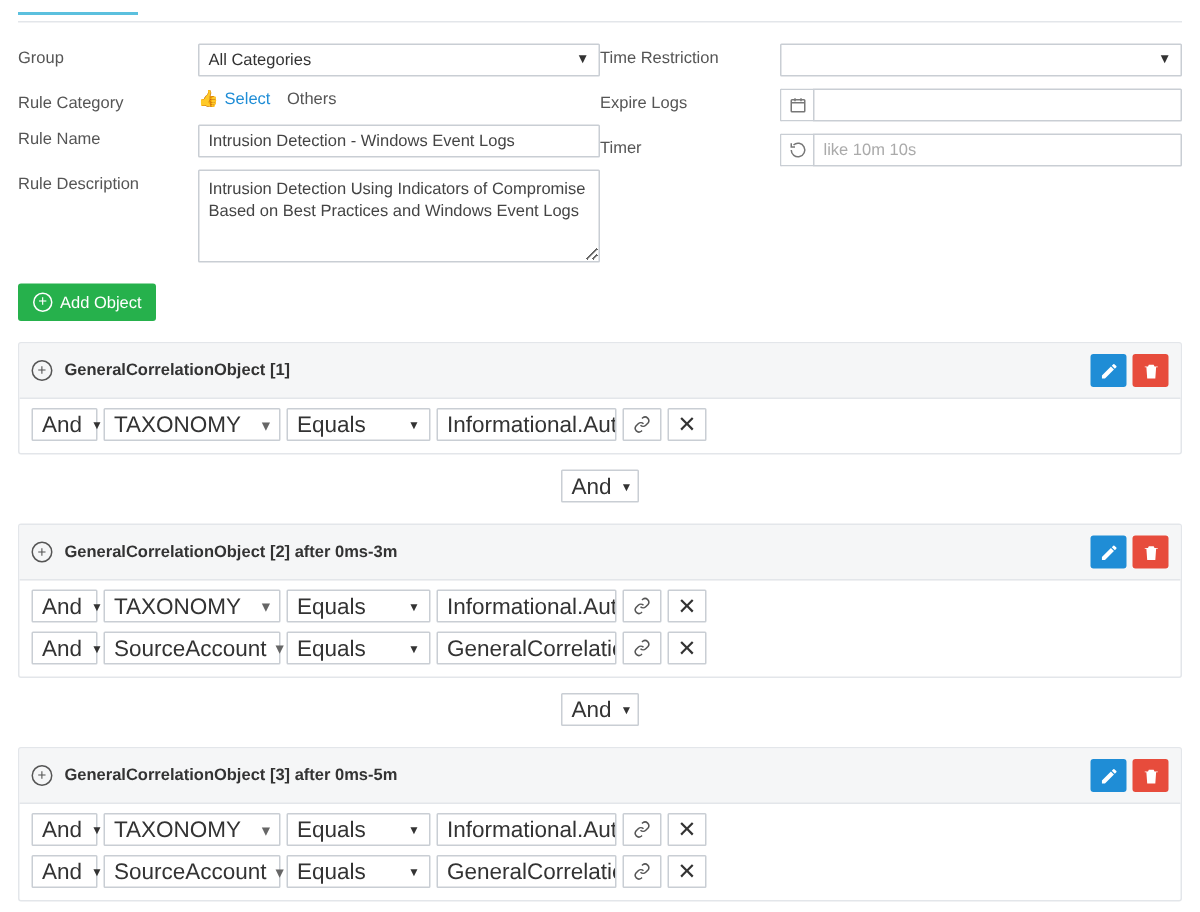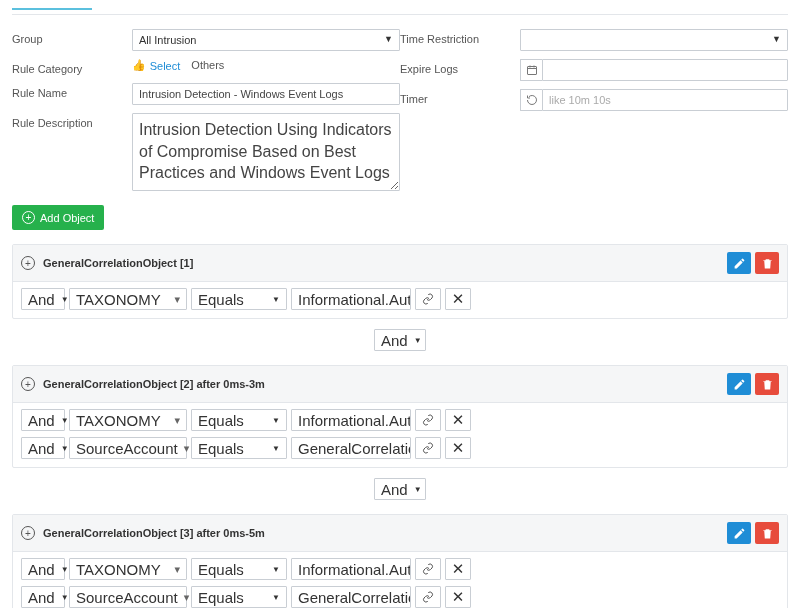--- a/index.html
+++ b/index.html
@@ -22,22 +22,22 @@
   }
   .select-like::after {
     content: "▼"; position: absolute; right: 6px; top: 4px; font-size: 9px; color: #333;
   }
   .input-like {
     width: 100%; height: 22px; border: 1px solid #c9ced4; background: #fff;
     padding: 0 6px; font-size: 11px; color: #444; display: flex; align-items: center;
     border-radius: 1px;
   }
   .textarea-like {
-    width: 100%; height: 78px; border: 1px solid #c9ced4; background: #fff;
-    padding: 5px 6px; font-size: 16px; color: #444; border-radius: 1px;
+    width: 100%; height: 62px; border: 1px solid #c9ced4; background: #fff;
+    padding: 5px 6px; font-size: 11px; color: #444; border-radius: 1px;
     resize: both; overflow: auto; line-height: 1.35;
   }
   .placeholder { color: #aaa; }
 
   .thumbs { color: #1f8dd6; font-size: 11px; display: inline-flex; align-items: center; gap: 4px; }
 
   .icon-input { display:flex; }
   .icon-box {
     width: 24px; height:22px; border:1px solid #c9ced4; border-right:none;
     background:#fff; display:flex; align-items:center; justify-content:center;
@@ -99,21 +99,21 @@
 <div class="page">
   <div class="header-rule"></div>
   <div class="divider"></div>
 
   <div class="form-row">
 
     <div class="form-col">
       <div class="field">
         <div class="field-label">Group</div>
         <div class="field-control">
-          <div class="select-like">All Intrusion</div>
+          <div class="select-like">All Categories</div>
         </div>
       </div>
       <div class="field">
         <div class="field-label">Rule Category</div>
         <div class="field-control">
           <span class="thumbs">
             <span>👍</span>
             <span>Select</span>
           </span>
           <span style="color:#555;margin-left:8px;">Others</span>

